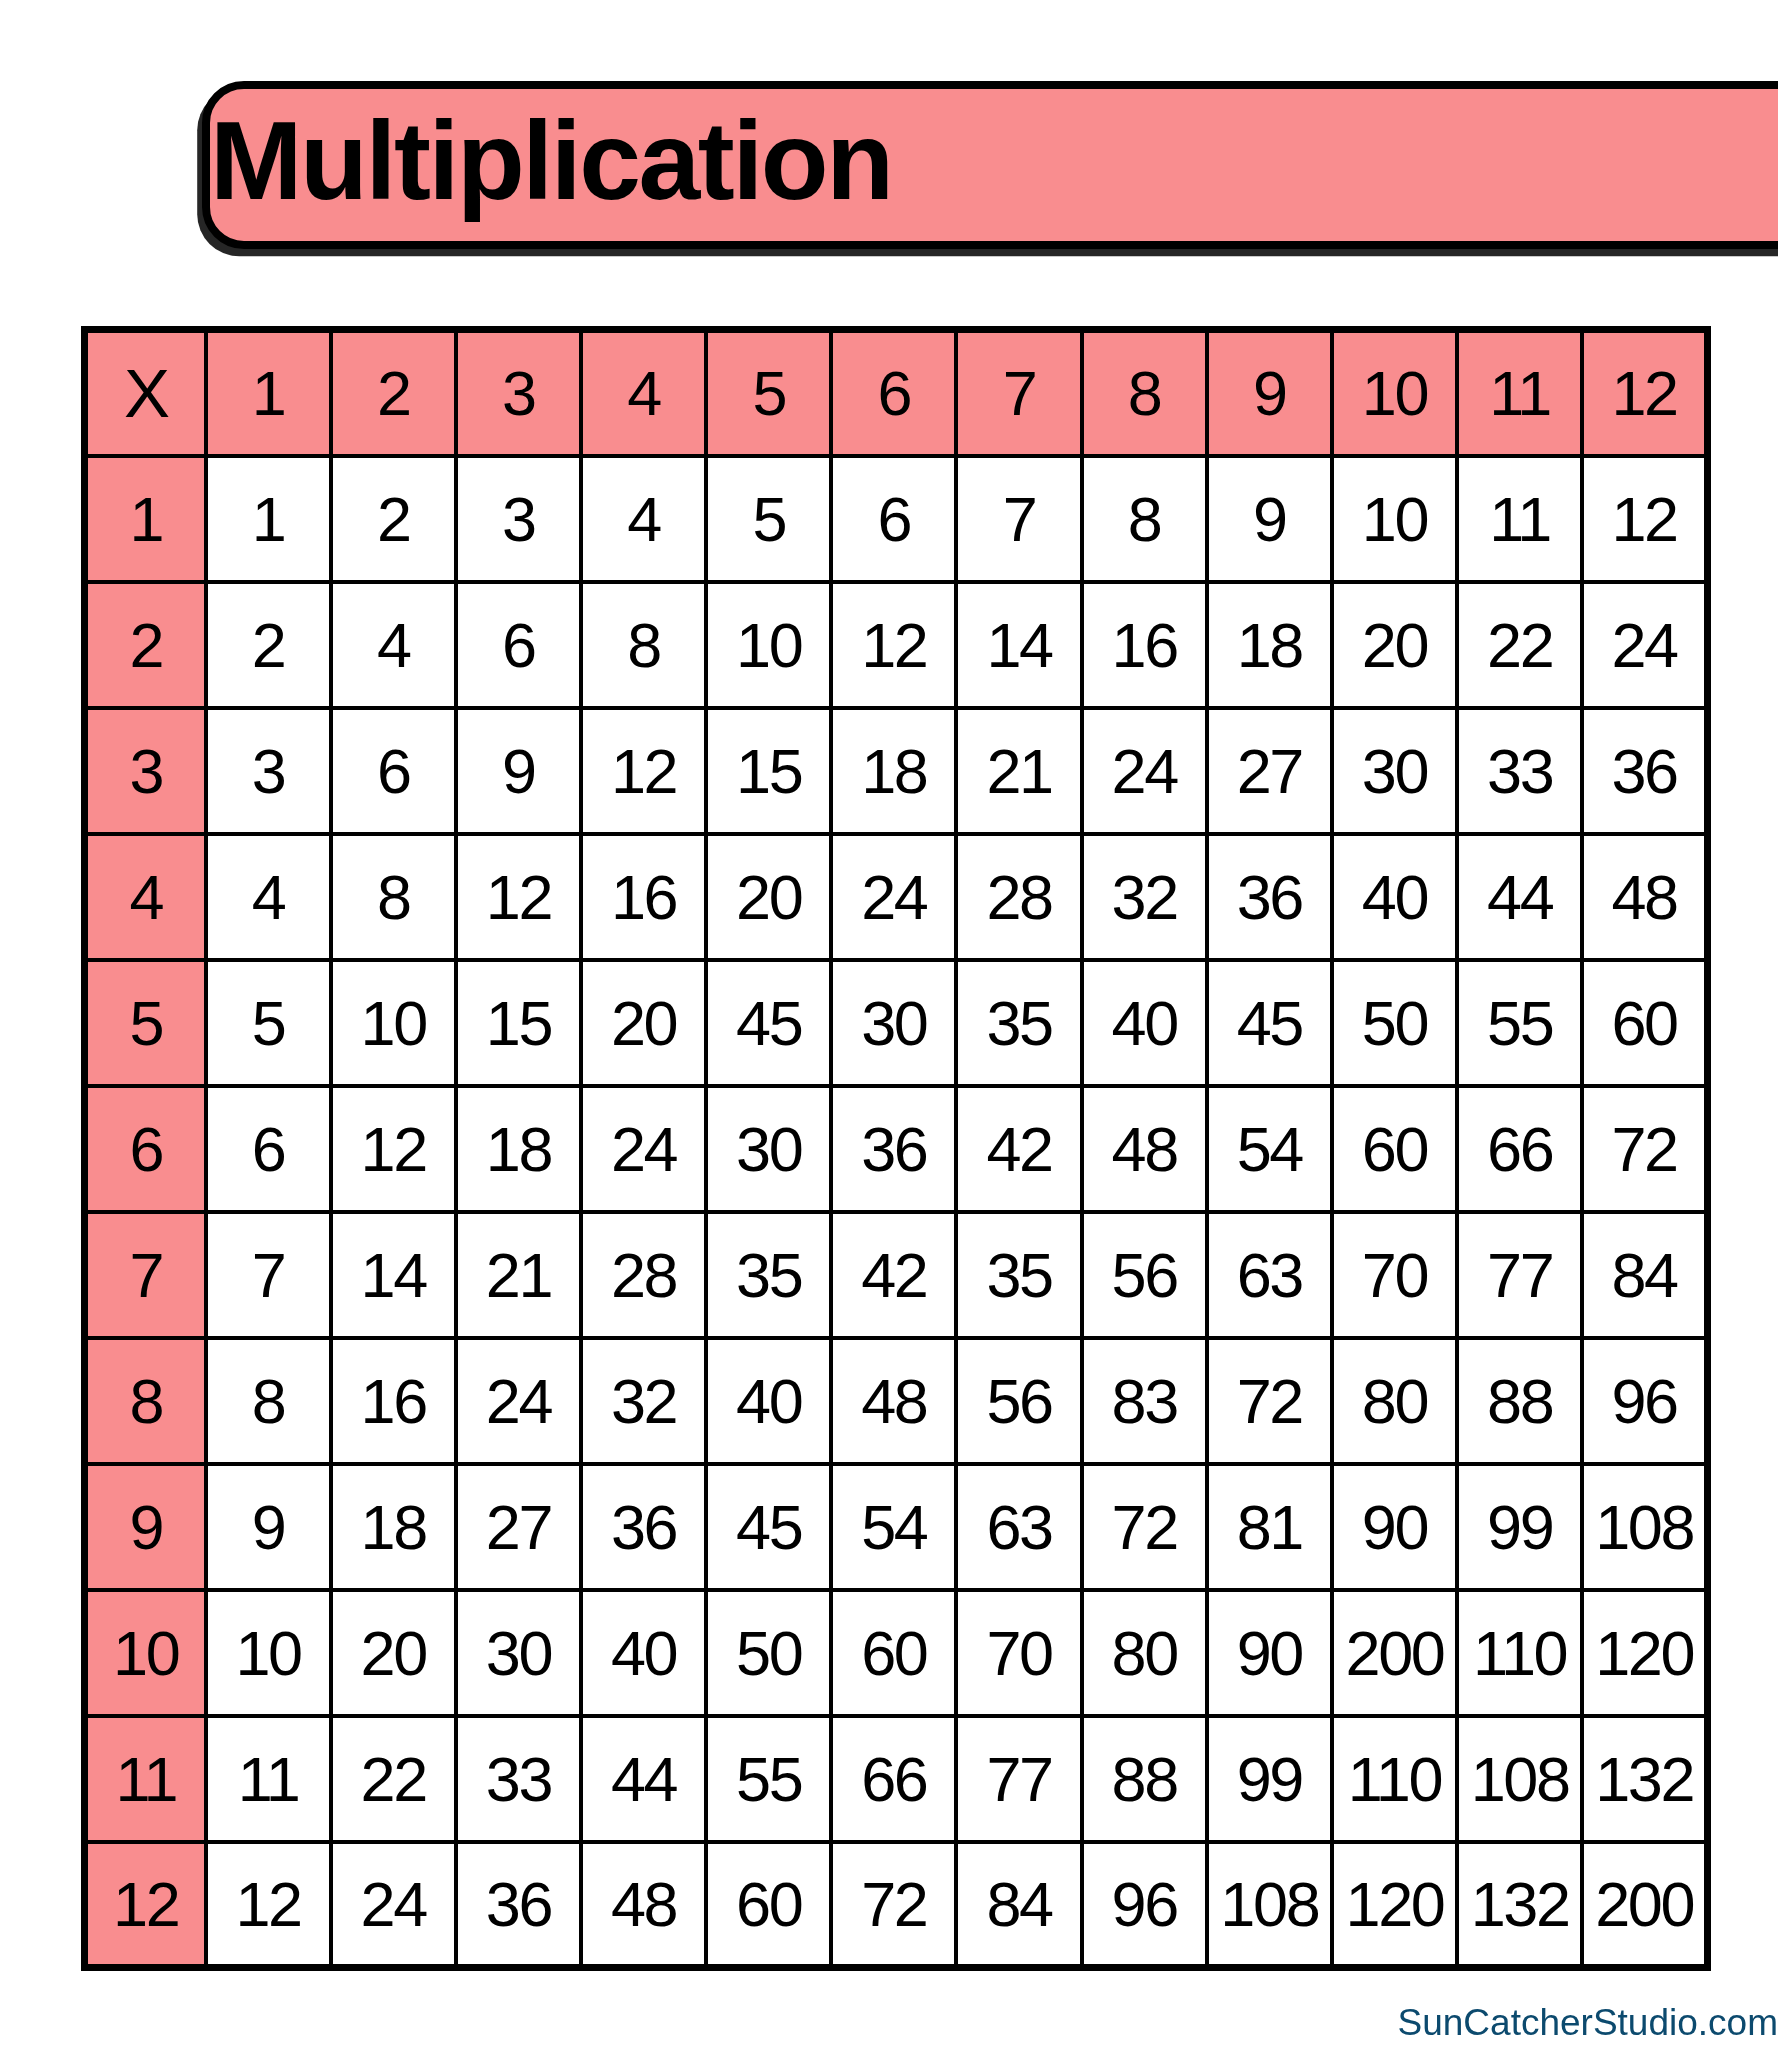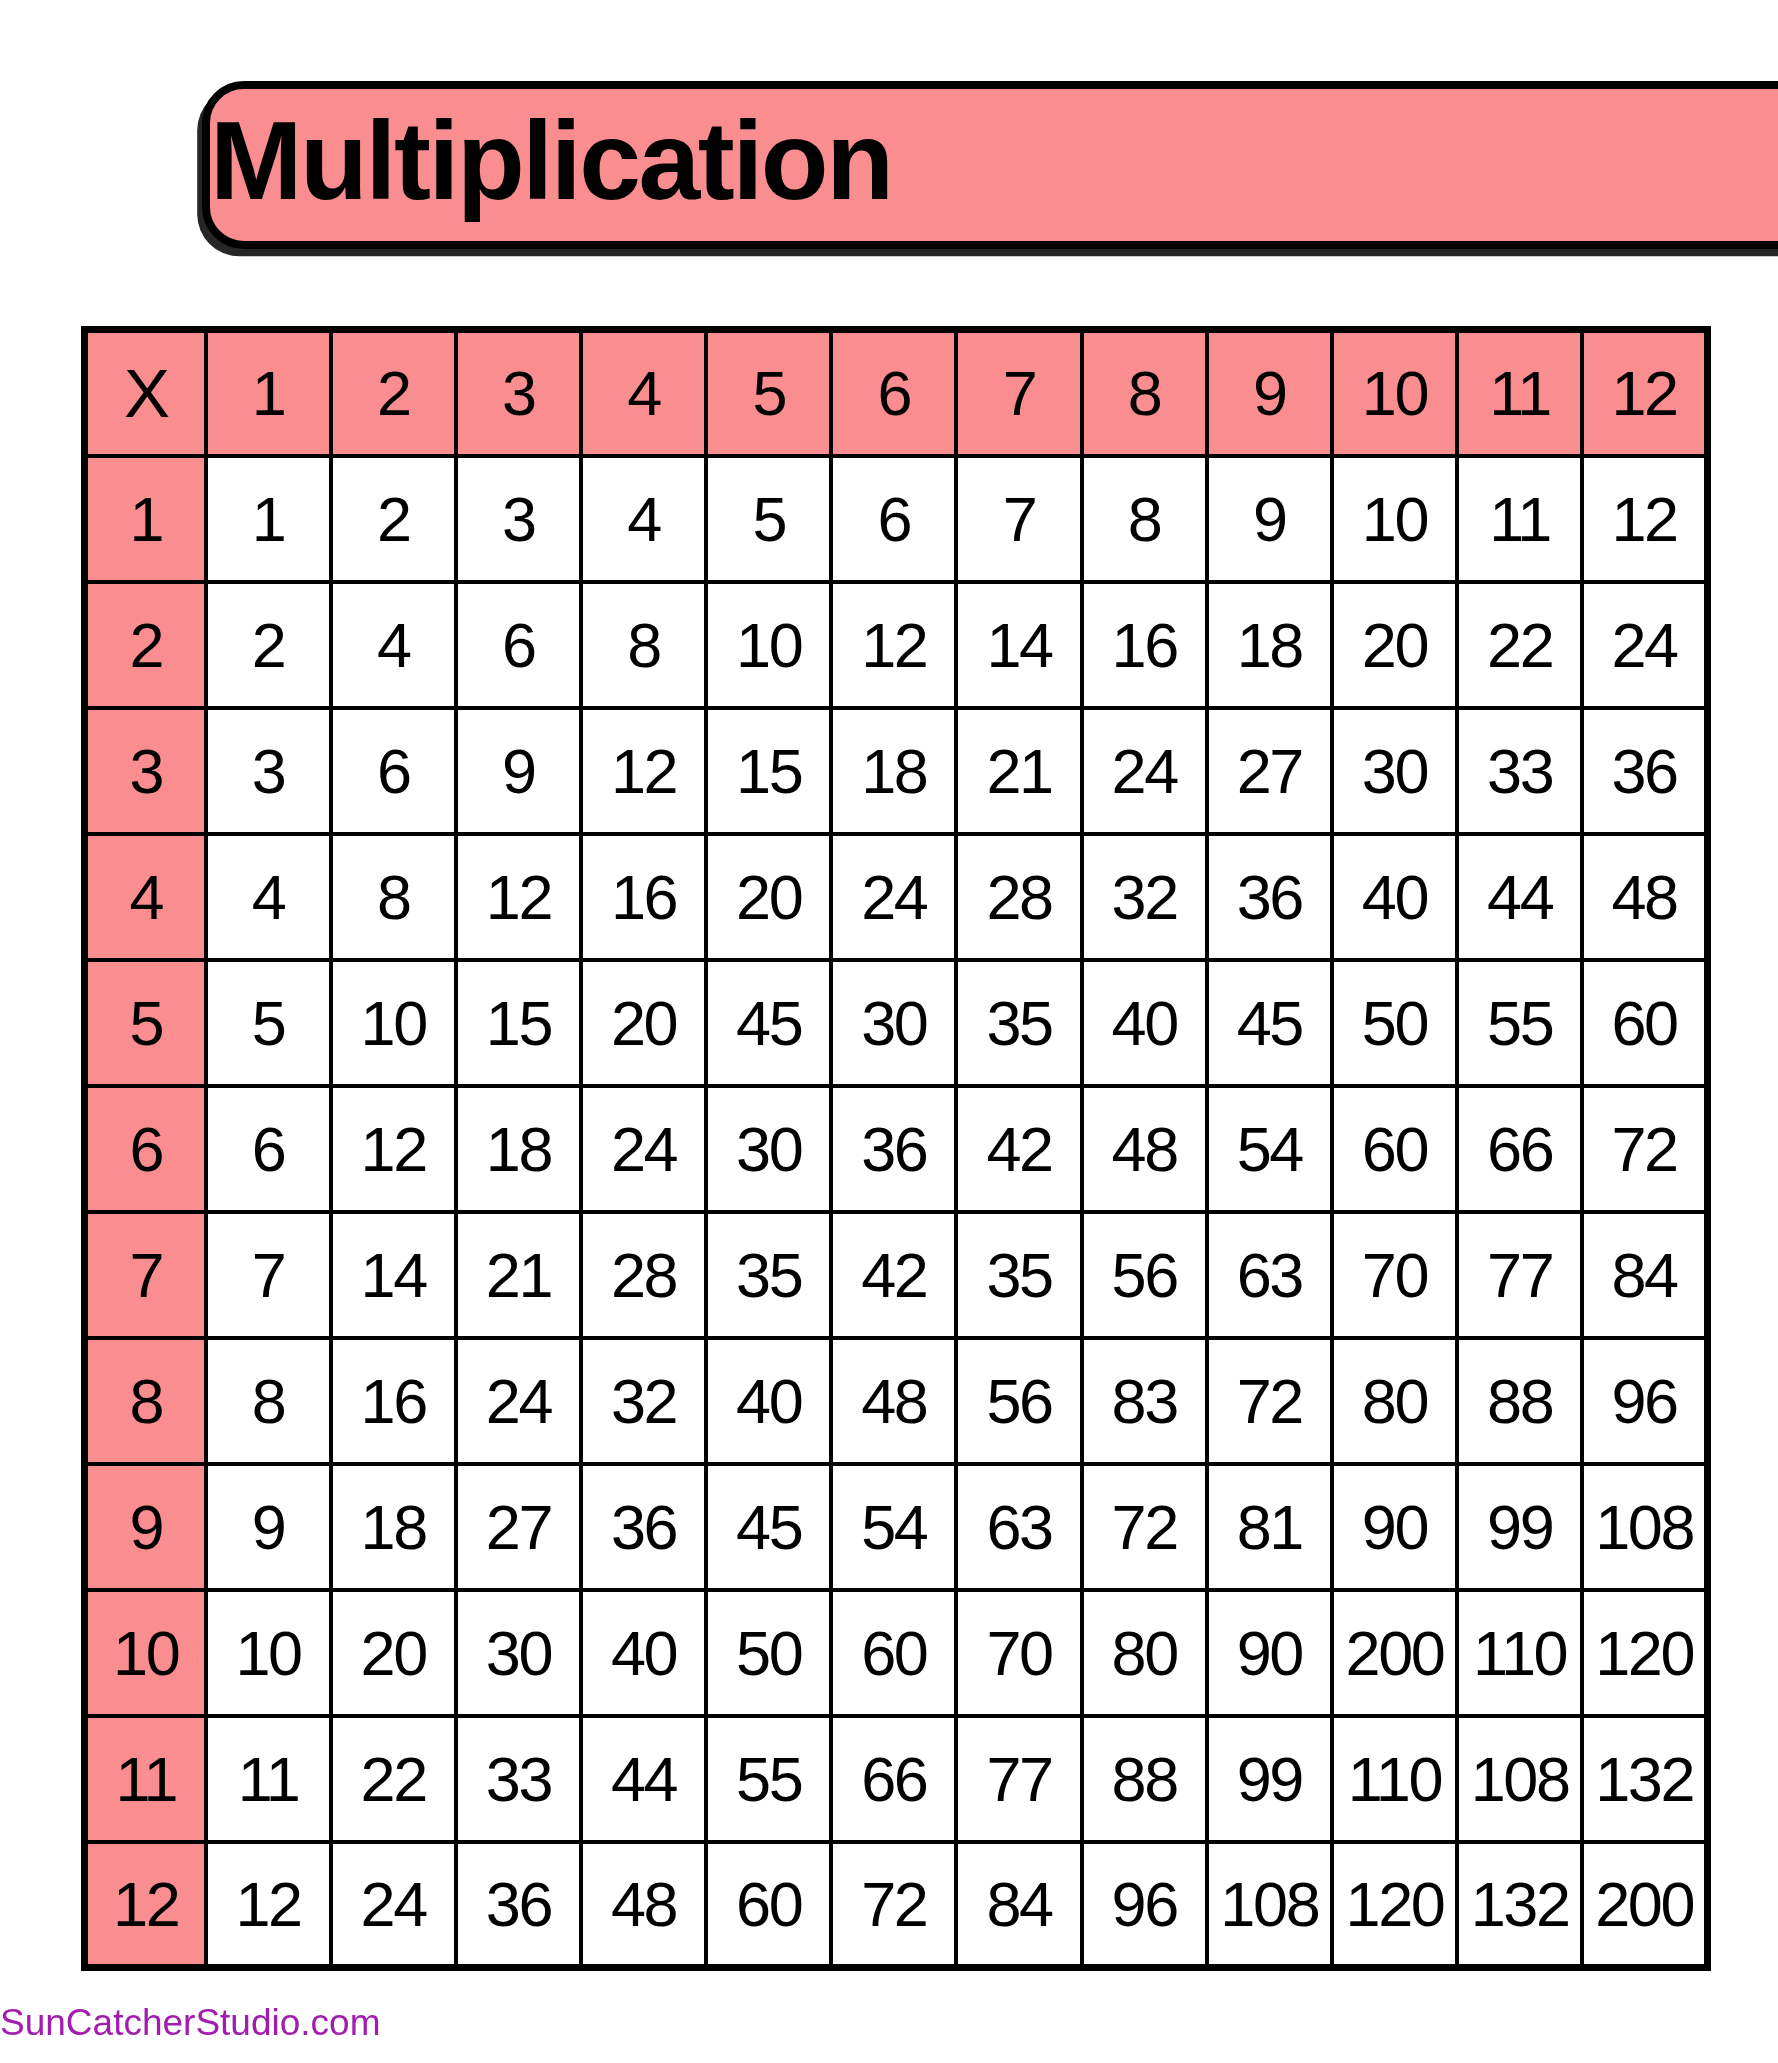--- a/index.html
+++ b/index.html
@@ -66,24 +66,24 @@
     background: #ffffff;
   }
   .mult-table col.corner-col { width: 121px; }
   .mult-table tr { height: 126px; }
   .mult-table th.corner-cell { font-size: 69px; }
   .footer-credit {
     position: absolute;
     left: 0;
     top: 2002px;
     width: 100%;
-    text-align: left;
+    text-align: right;
     font-size: 37px;
     letter-spacing: 0px;
-    color: #a21caf;
+    color: #0c4a6e;
   }
 </style>
 </head>
 <body>
 
 <div class="page">
 
   <div class="title-banner">
     <span class="title-text">Multiplication</span>
   </div>

